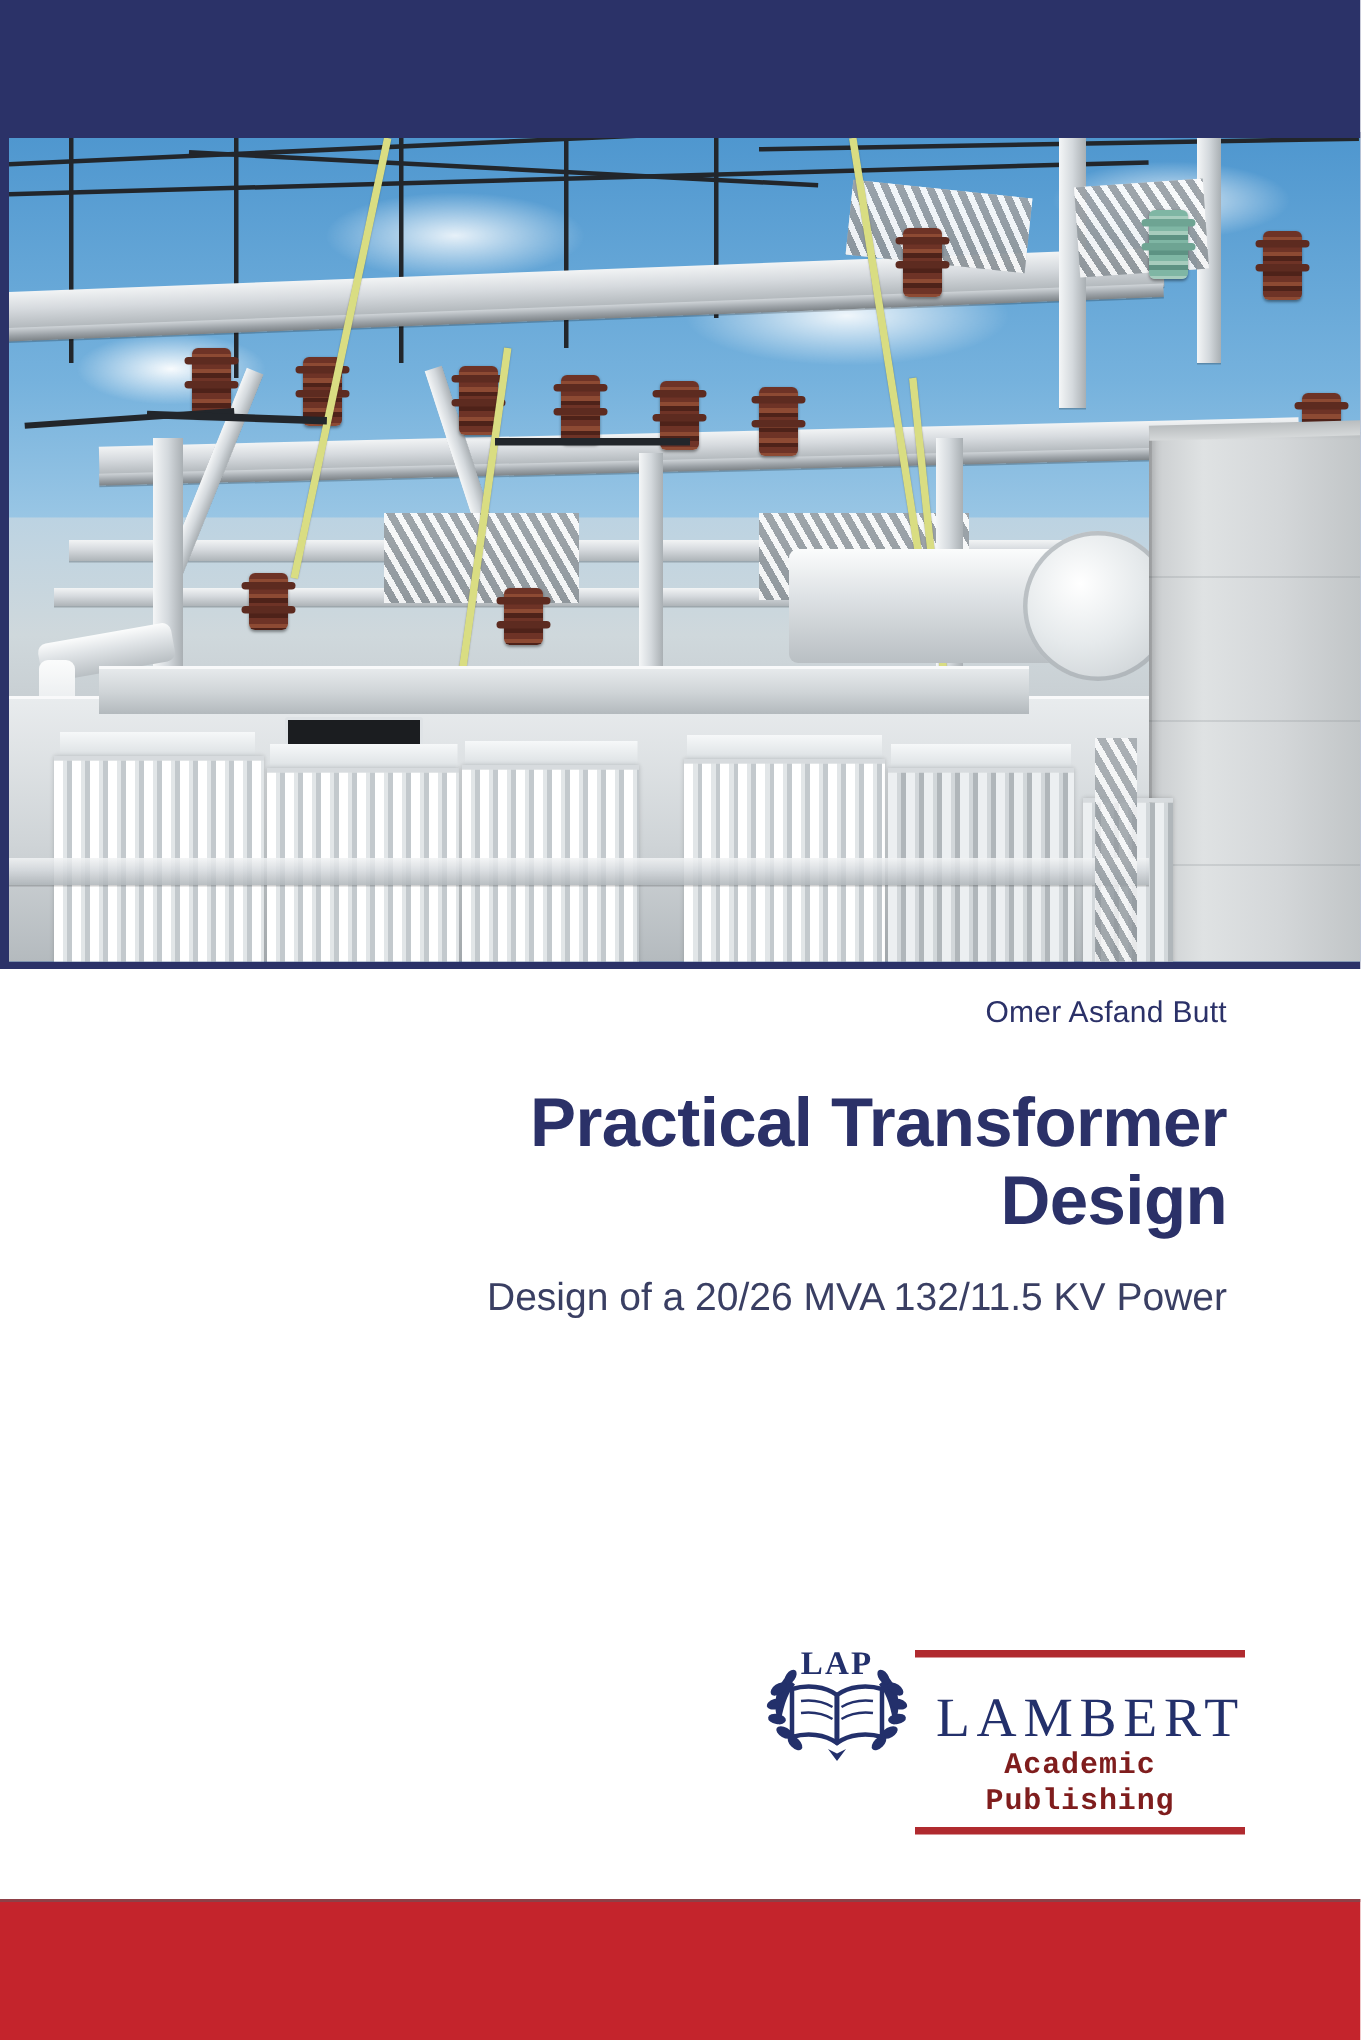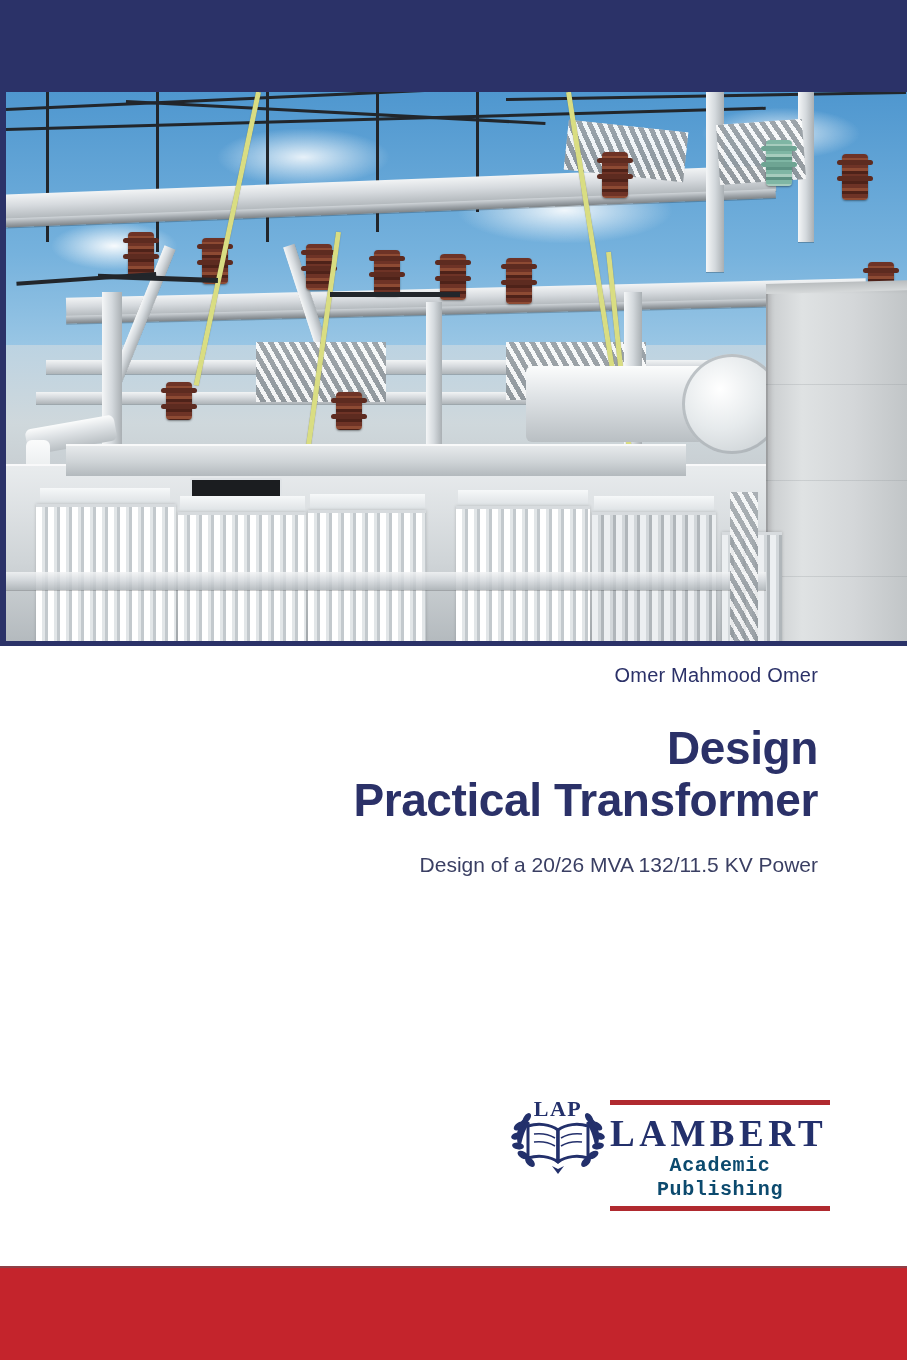--- a/index.html
+++ b/index.html
@@ -207,21 +207,21 @@
     margin-top: 32px;
     color: #2b3168;
     font-size: 46px;
     font-weight: bold;
     line-height: 52px;
     letter-spacing: -.4px;
   }
   .subtitle {
     margin-top: 20px;
     color: #3a3f63;
-    font-size: 21px;
+    font-size: 26px;
     line-height: 37px;
   }
 
   
   .logo {
     position: absolute;
     left: 510px;
     top: 1092px;
     width: 320px;
     height: 88px;
@@ -237,29 +237,29 @@
     width: 220px;
   }
   .redbar {
     height: 5px;
     background: #b02a2f;
     width: 100%;
   }
   .lambert-word {
     color: #23306b;
     font-family: "Liberation Serif", serif;
-    font-weight: bold;
+    font-weight: normal;
     font-size: 37px;
     line-height: 40px;
     letter-spacing: 4.5px;
-    text-align: left;
-    margin: 9px 0 0 0;
+    text-align: right;
+    margin: 21px 0 0 0;
   }
   .acad-word {
-    color: #0c4a6e;
+    color: #7f1d1d;
     font-family: "Liberation Mono", monospace;
     font-weight: bold;
     font-size: 20px;
     line-height: 24px;
     letter-spacing: .6px;
     text-align: center;
     margin: 0 0 4px 0;
   }
 
   
@@ -375,25 +375,25 @@
     <div class="fins dim" style="left:716px;top:440px;width:60px;height:112px;"></div>
 
     <div class="beam" style="left:0;top:480px;width:760px;height:18px;opacity:.85;"></div>
 
     <div class="lattice" style="left:724px;top:400px;width:28px;height:150px;opacity:.8;"></div>
   </div>
 </div>
 
 <div class="text-block">
   <div class="authors">
-    <div>Omer Mahmood Omer</div>
+    <div>Omer Asfand Butt</div>
   </div>
   <div class="title">
+    <div>Practical Transformer</div>
     <div>Design</div>
-    <div>Practical Transformer</div>
   </div>
   <div class="subtitle">
     <div>Design of a 20/26 MVA 132/11.5 KV Power</div>
   </div>
 </div>
 
 <div class="logo">
   <div class="emblem">
     <svg viewBox="0 0 96 80" width="96" height="80" aria-hidden="true">
 

